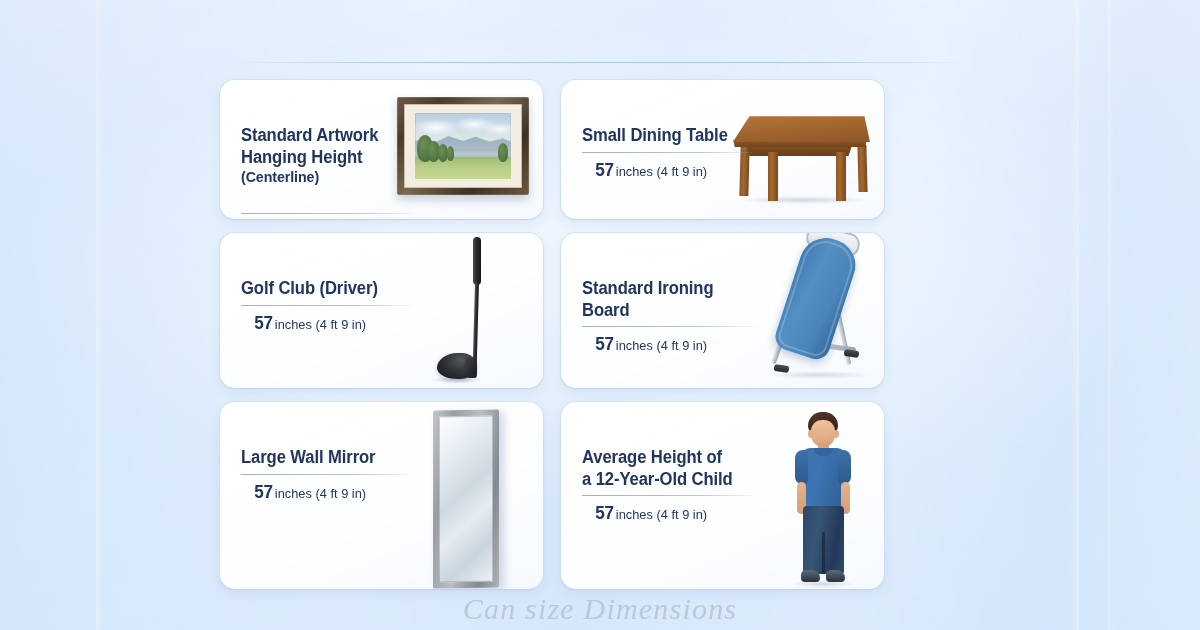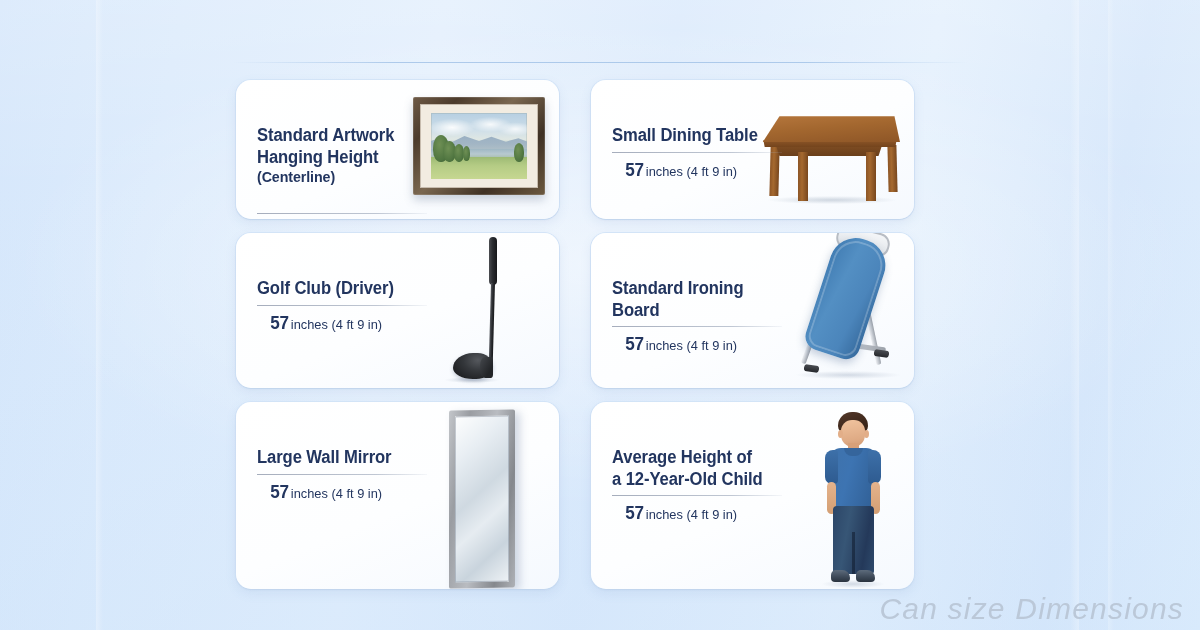--- a/index.html
+++ b/index.html
@@ -70,27 +70,27 @@
     top: 62px;
     left: 232px;
     width: 736px;
     height: 1px;
     background: linear-gradient(90deg, rgba(170,200,233,0) 0%, rgba(163,195,231,0.85) 22%, rgba(163,195,231,0.85) 78%, rgba(170,200,233,0) 100%);
   }
 
   
   .grid {
     position: absolute;
-    left: 236px;
+    left: 220px;
     top: 80px;
     width: 664px;
     display: grid;
     grid-template-columns: 323px 323px;
     grid-template-rows: 139px 155px 187px;
-    gap: 14px 32px;
+    gap: 14px 18px;
   }
   .card {
     position: relative;
     background: linear-gradient(158deg, #ffffff 0%, #fdfeff 55%, #f5f9fe 100%);
     border-radius: 15px;
     box-shadow:
       0 1px 2px rgba(80,120,170,0.10),
       0 4px 12px rgba(90,130,180,0.11),
       0 0 0 1px rgba(214,231,250,0.9);
     overflow: hidden;
@@ -383,24 +383,24 @@
   .b-shoe.l { left: 27px; }
   .b-shoe.r { left: 52px; }
   .b-shadow {
     position: absolute; left: 18px; top: 170px; width: 62px; height: 8px;
     background: radial-gradient(ellipse at center, rgba(105,125,155,0.26) 0%, rgba(105,125,155,0) 72%);
   }
 
   
   .watermark {
     position: absolute;
-    left: 0; right: 16px;
+    left: 0; right: 0;
     bottom: 4px;
-    text-align: right;
-    font-family: Liberation Sans, sans-serif;
+    text-align: center;
+    font-family: Liberation Serif, serif;
     font-style: italic;
     font-size: 30px;
     letter-spacing: 1.2px;
     color: #b9c6d6;
     opacity: 0.92;
   }
 </style>
 </head>
 <body>
 

